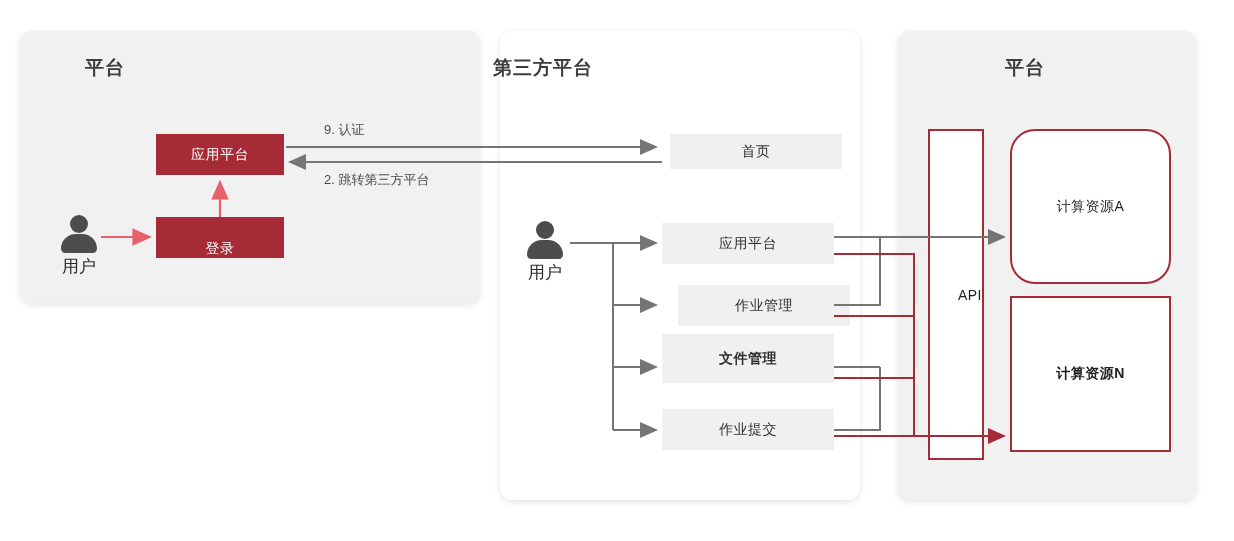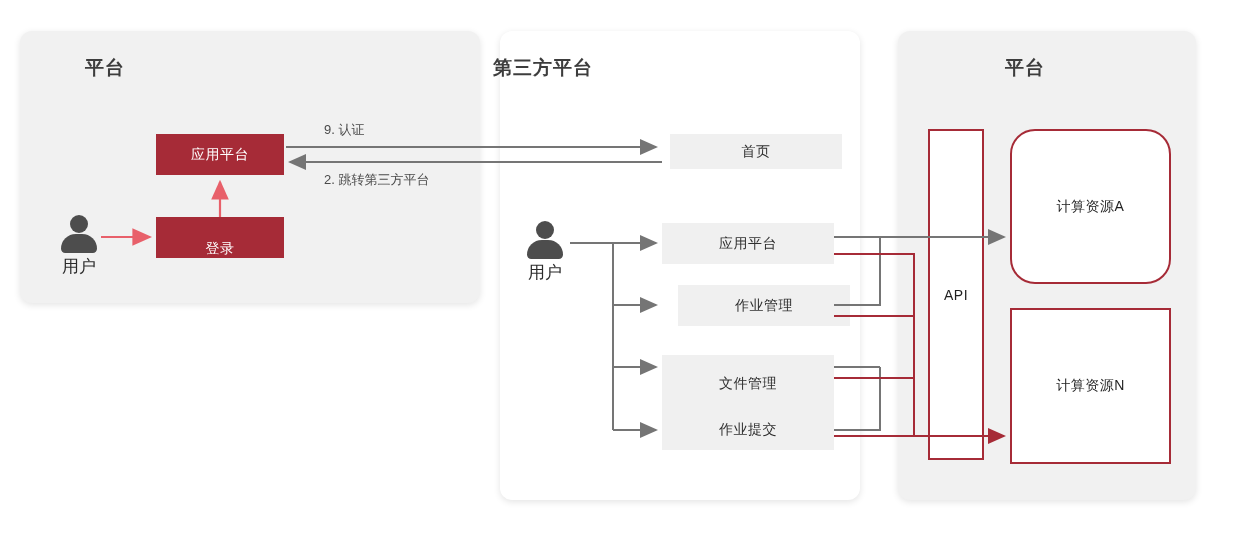--- a/index.html
+++ b/index.html
@@ -147,46 +147,46 @@
 
   <div class="graybox" style="left:670px; top:134px; width:172px; height:35px;">
     <span>首页</span>
   </div>
   <div class="graybox" style="left:662px; top:223px; width:172px; height:41px;">
     <span>应用平台</span>
   </div>
   <div class="graybox" style="left:662px; top:285px; width:172px; height:41px;margin-left:16px;">
     <span>作业管理</span>
   </div>
-  <div class="graybox" style="left:662px; top:355px; width:172px; height:57px;">
+  <div class="graybox" style="left:662px; top:334px; width:172px; height:49px;font-weight:bold;">
     <span>文件管理</span>
   </div>
   <div class="graybox" style="left:662px; top:409px; width:172px; height:41px;">
     <span>作业提交</span>
   </div>
 
   <div class="user" style="left:523px; top:220px;">
     <span class="glyph">
       <span class="head"></span>
       <span class="body"></span>
     </span>
     <span class="caption">用户</span>
   </div>
 
   <div class="panel gray" style="left:898px; top:31px; width:298px; height:469px;"></div>
   <div class="panel-title" style="left:1005px; top:55px;">平台</div>
 
-  <div class="outlinebox tall" style="left:928px; top:129px; width:56px; height:331px;">
+  <div class="outlinebox tall" style="left:928px; top:129px; width:56px; height:331px;justify-content:flex-end;">
     <span>API</span>
   </div>
 
   <div class="outlinebox" style="left:1010px; top:129px; width:161px; height:155px;border-radius:25px;">
     <span>计算资源A</span>
   </div>
-  <div class="outlinebox" style="left:1010px; top:308px; width:161px; height:156px;">
+  <div class="outlinebox" style="left:1010px; top:296px; width:161px; height:156px;font-weight:bold;">
     <span>计算资源N</span>
   </div>
 
   <svg class="wires" viewBox="0 0 1234 541">
     <defs>
       <marker id="arrow-gray" markerWidth="9" markerHeight="8" refX="8" refY="4" orient="auto">
         <path d="M0,0 L9,4 L0,8 z" fill="#757575"></path>
       </marker>
       <marker id="arrow-gray-l" markerWidth="9" markerHeight="8" refX="8" refY="4" orient="auto">
         <path d="M0,0 L9,4 L0,8 z" fill="#757575"></path>

